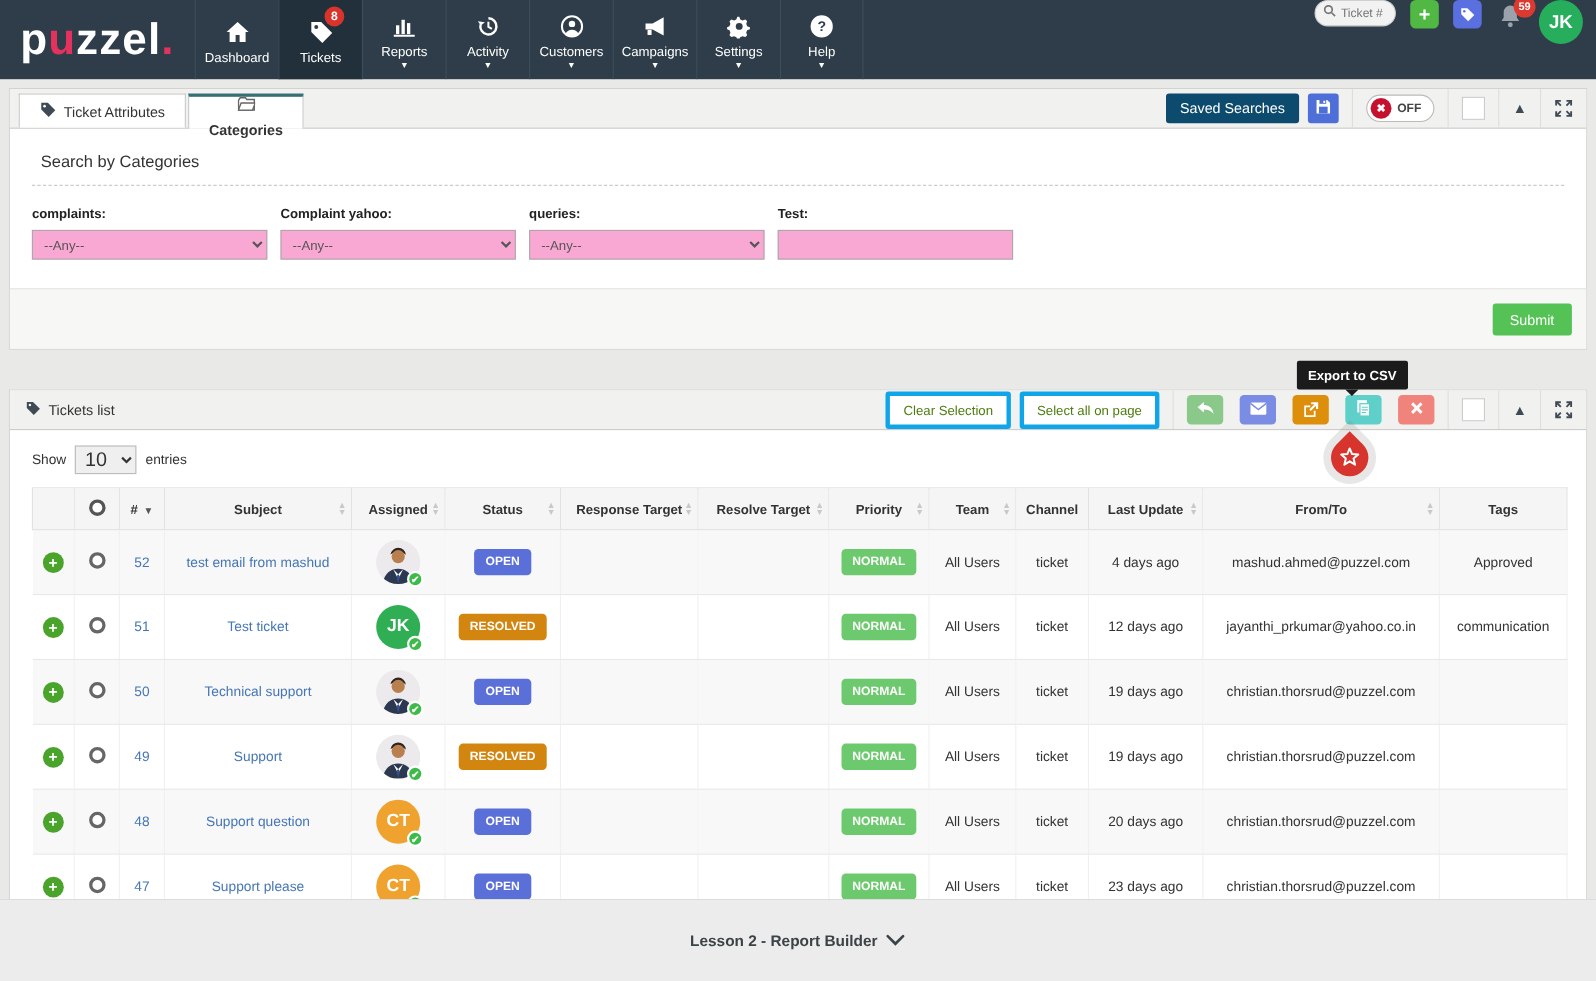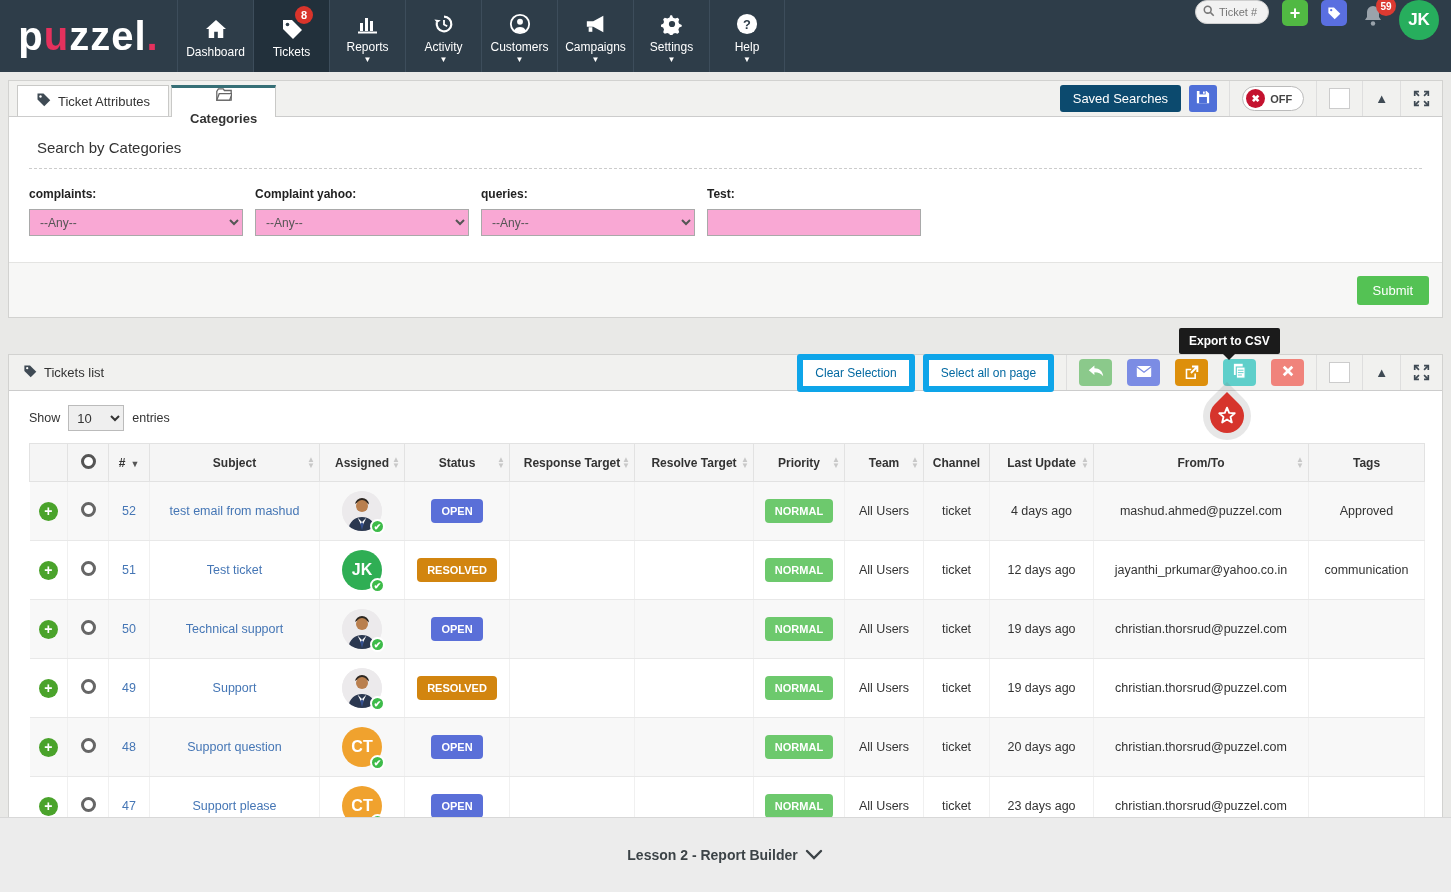--- a/index.html
+++ b/index.html
@@ -74,28 +74,28 @@
     font-weight:bold; padding:6px 10px; border-radius:2px; z-index:30; }
   .tooltip:after { content:""; position:absolute; left:50%; bottom:-6px; margin-left:-6px; border:6px solid transparent;
     border-top-color:#1b1b1b; border-bottom:0; }
   .click-marker { position:absolute; left:1210px; top:399px; width:34px; height:34px; background:#d6342c;
     border-radius:0 50% 50% 50%; transform:rotate(45deg); z-index:30; box-shadow:0 0 0 7px rgba(120,120,120,0.18); }
   .click-marker svg { transform:rotate(-45deg); position:absolute; left:7px; top:7px; }
 
   
   .tickets-panel { margin-top:36px; }
   .list-title { display:flex; align-items:center; gap:7px; font-size:13px; color:#333; padding-left:14px; }
-  .btn-plain { background:#fff; border:6px solid #0ea5e9; border-radius:3px; font-size:12px; color:#0369a1;
+  .btn-plain { background:#fff; border:4px solid #0ea5e9; border-radius:3px; font-size:12px; color:#4d7c0f;
     padding:6px 12px; cursor:pointer; }
   .icon-btn { width:33px; height:27px; border:0; border-radius:4px; display:flex; align-items:center;
     justify-content:center; cursor:pointer; color:#fff; }
   .icon-row { display:flex; align-items:center; gap:15px; padding:0 12px; height:100%; border-left:1px solid #dedede; }
 
   .show-row { display:flex; align-items:center; gap:8px; padding:14px 20px 12px 20px; font-size:12.5px; color:#333; }
-  .show-row select { height:26px; border:1px solid #bbb; font-size:13px; color:#333; padding:0 4px; width:56px; }
+  .show-row select { height:26px; border:1px solid #bbb; font-size:18px; color:#333; padding:0 4px; width:56px; }
 
   table.tickets { border-collapse:collapse; table-layout:fixed; width:1395px; margin:0 20px; }
   table.tickets th { background:#f5f5f5; border:1px solid #e2e2e2; border-left:0; font-size:12px; color:#333;
     font-weight:bold; height:38px; text-align:center; position:relative; padding:0 4px; }
   table.tickets th:first-child { border-left:1px solid #e2e2e2; }
   table.tickets td { border-bottom:1px solid #e8e8e8; border-right:1px solid #f0f0f0; font-size:12.5px; color:#333;
     height:59px; text-align:center; padding:0 6px; overflow:hidden; white-space:nowrap; }
   table.tickets tr.row:nth-child(odd) td { background:#f8f8f8; }
   .sort-arrows { position:absolute; right:4px; top:50%; transform:translateY(-50%); display:flex;
     flex-direction:column; line-height:6px; font-size:8px; color:#c8c8c8; }

